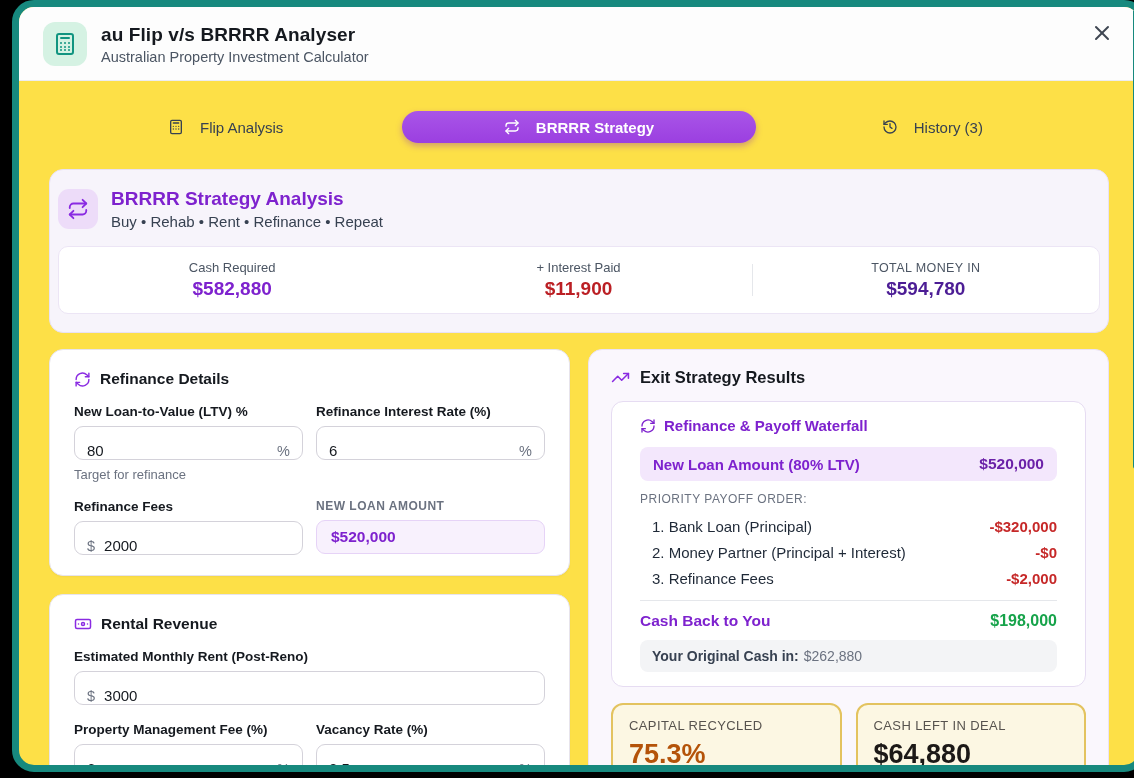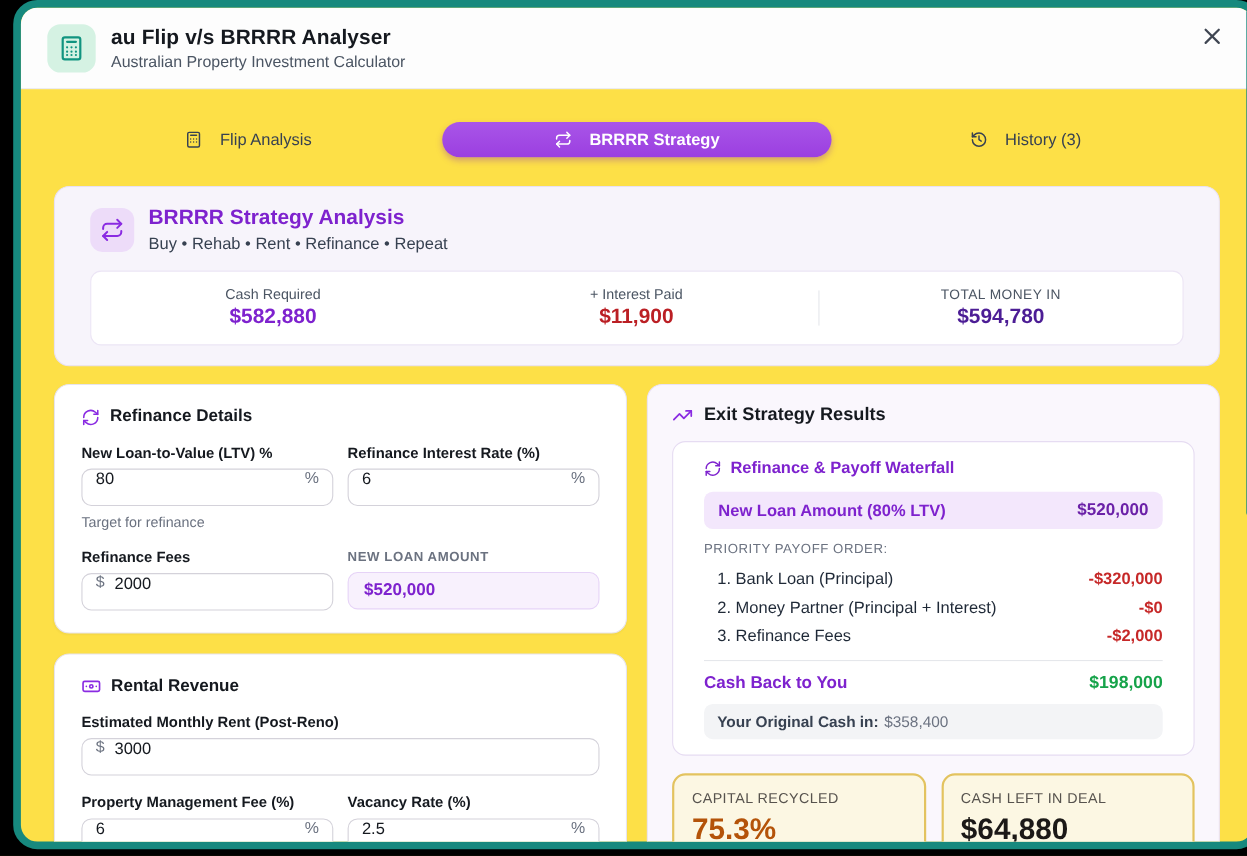--- a/index.html
+++ b/index.html
@@ -19,21 +19,21 @@
   .header-sub { font-size:14.5px; color:#4b5563; margin-top:3px; }
   .close-btn { position:absolute; right:22px; top:11px; width:30px; height:30px; color:#3f4652; display:flex; align-items:center; justify-content:center; cursor:pointer; background:none; border:none; }
 
   
   .tabs { display:flex; align-items:center; margin:30px 30px 26px; height:32px; }
   .tab { flex:1; display:flex; align-items:center; justify-content:center; gap:16px; font-size:15px; font-weight:500; color:#374151; height:32px; cursor:pointer; background:none; border:none; font-family:inherit; }
   .tab.active { background:linear-gradient(180deg,#a955e8,#9b3fe0); color:#fff; border-radius:16px; font-weight:600; box-shadow:0 3px 6px rgba(130,40,180,.35); }
   .tab .ticon { display:flex; align-items:center; }
 
   
-  .summary-card { margin:0 30px; background:#f7f4fb; border:1px solid #e8e1f4; border-radius:14px; padding:18px 32px 18px; }
+  .summary-card { margin:0 30px; background:#f7f4fb; border:1px solid #e8e1f4; border-radius:14px; padding:18px 8px 18px; }
   .summary-head { display:flex; align-items:center; gap:13px; margin-bottom:16px; }
   .summary-iconbox { width:40px; height:40px; border-radius:11px; background:#eddcf9; color:#8a2be2; display:flex; align-items:center; justify-content:center; flex:0 0 auto; }
   .summary-title { font-size:19px; font-weight:700; color:#7e22ce; }
   .summary-sub { font-size:15px; color:#374151; margin-top:3px; }
   .stats { background:#fff; border:1px solid #ece5f5; border-radius:10px; display:flex; align-items:stretch; padding:13px 0; }
   .stat { flex:1; display:flex; flex-direction:column; align-items:center; justify-content:center; gap:3px; }
   .stat-label { font-size:13px; color:#4b5563; }
   .stat-label.caps { text-transform:uppercase; letter-spacing:.4px; font-size:12.5px; }
   .stat-value { font-size:19px; font-weight:700; }
   .stat-value.purple { color:#7e22ce; }
@@ -47,21 +47,21 @@
 
   .card { background:#fff; border:1px solid #e7e4ec; border-radius:14px; padding:20px 24px; box-shadow:0 1px 2px rgba(30,20,60,.04); }
   .card + .card { margin-top:18px; }
   .card-title { display:flex; align-items:center; gap:9px; font-size:15.5px; font-weight:700; color:#15191f; margin-bottom:16px; }
   .card-title .cicon { color:#8a2be2; display:flex; }
 
   .grid-2 { display:flex; gap:13px; }
   .grid-2 > div { flex:1; min-width:0; }
   .f-label { font-size:13.5px; font-weight:600; color:#15191f; margin-bottom:7px; }
   .f-label.caps { text-transform:uppercase; color:#6b7280; font-size:12px; letter-spacing:.5px; }
-  .inp { display:flex; align-items:flex-start; border:1px solid #d4d2da; border-radius:9px; background:#fff; height:34px; padding:0 12px; }
+  .inp { display:flex; align-items:flex-end; border:1px solid #d4d2da; border-radius:9px; background:#fff; height:34px; padding:0 12px; }
   .inp input { border:none; outline:none; flex:1; min-width:0; font-size:15px; color:#15191f; font-family:inherit; background:transparent; }
   .inp .affix { font-size:14.5px; color:#6b7280; }
   .inp .prefix { margin-right:9px; }
   .f-hint { font-size:13px; color:#6b7280; margin-top:7px; }
   .row-gap { margin-top:17px; }
   .loan-display { height:34px; display:flex; align-items:center; padding:0 14px; background:#f8f1fd; border:1px solid #e6d3f7; border-radius:9px; font-size:15.5px; font-weight:700; color:#7e22ce; }
 
   
   .exit-card { background:#faf7fd; border:1px solid #eae2f5; border-radius:14px; padding:18px 22px; }
   .exit-title { display:flex; align-items:center; gap:10px; font-size:16.5px; font-weight:700; color:#15191f; margin-bottom:14px; }
@@ -336,21 +336,21 @@
           </div>
 
           <div class="wf-sep"></div>
 
           <div class="wf-cash">
             <span class="l">Cash Back to You</span>
             <span class="v">$198,000</span>
           </div>
 
           <div class="wf-orig">
-            <span class="l">Your Original Cash in:</span><span class="v">$358,400</span>
+            <span class="l">Your Original Cash in:</span><span class="v">$262,880</span>
           </div>
         </div>
 
         <div class="metric-row">
           <div class="metric">
             <div class="metric-label">CAPITAL RECYCLED</div>
             <div class="metric-value amber">75.3%</div>
           </div>
           <div class="metric">
             <div class="metric-label">CASH LEFT IN DEAL</div>

